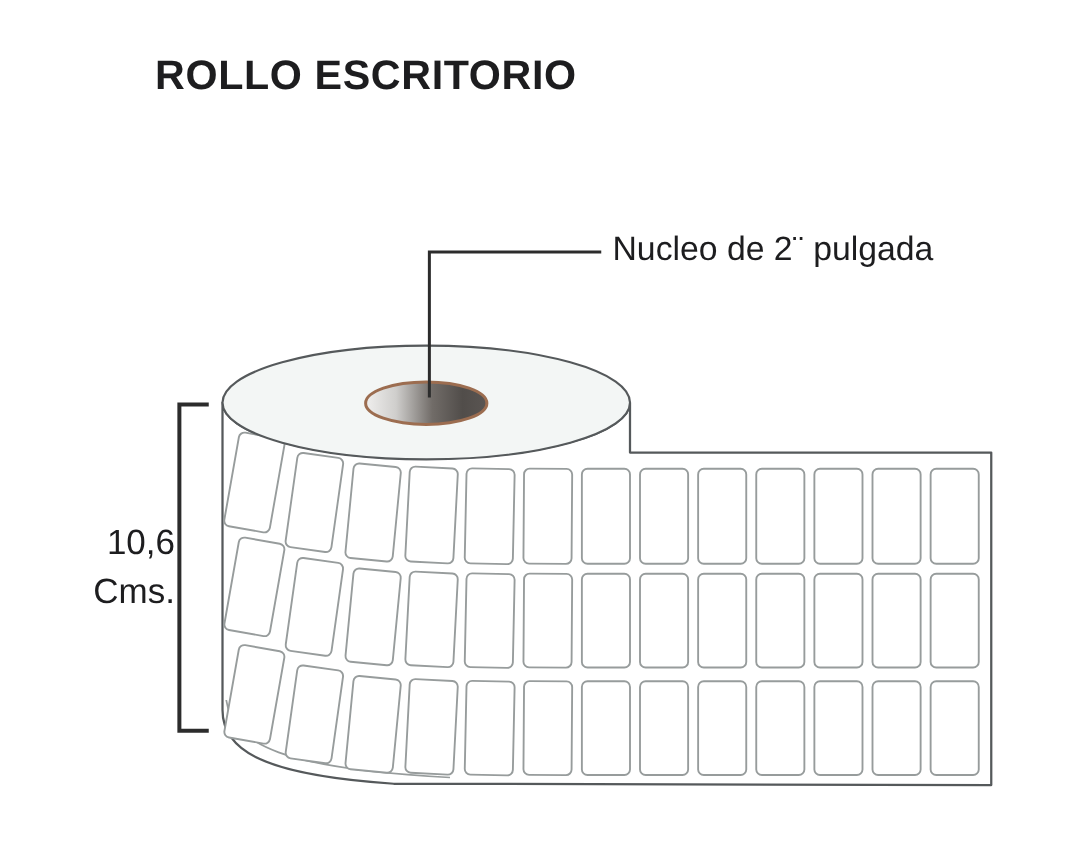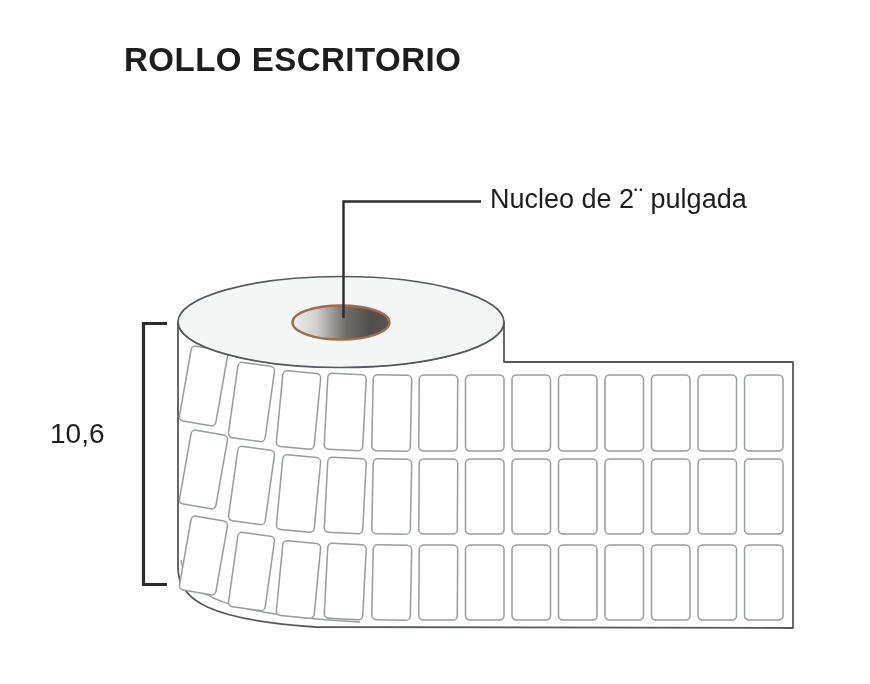--- a/index.html
+++ b/index.html
@@ -37,20 +37,21 @@
     font-size: 27px;
     font-weight: 500;
     color: var(--text, #1d1d1f);
     white-space: nowrap;
   }
   .dim-label {
     position: absolute;
     left: 50px;
     top: 414px;
     width: 90px;
+    text-align: right;
     font-size: 28px;
     font-weight: 500;
     line-height: 39px;
     color: var(--text, #1d1d1f);
   }
   .silhouette {
     fill: #ffffff;
     stroke: var(--outline, #55595b);
     stroke-width: 1.8;
     stroke-linejoin: round;
@@ -157,15 +158,16 @@
 
     <path class="bracket" d="M 167,323.5 L 143.5,323.5 L 143.5,584.5 L 167,584.5"></path>
   </svg>
 
   <div class="title">ROLLO ESCRITORIO</div>
 
   <div class="callout-label">Nucleo de 2¨ pulgada</div>
 
   <div class="dim-label">
     <div>10,6</div>
+    <div>Cms.</div>
   </div>
 
 </div>
 
 </body></html>

